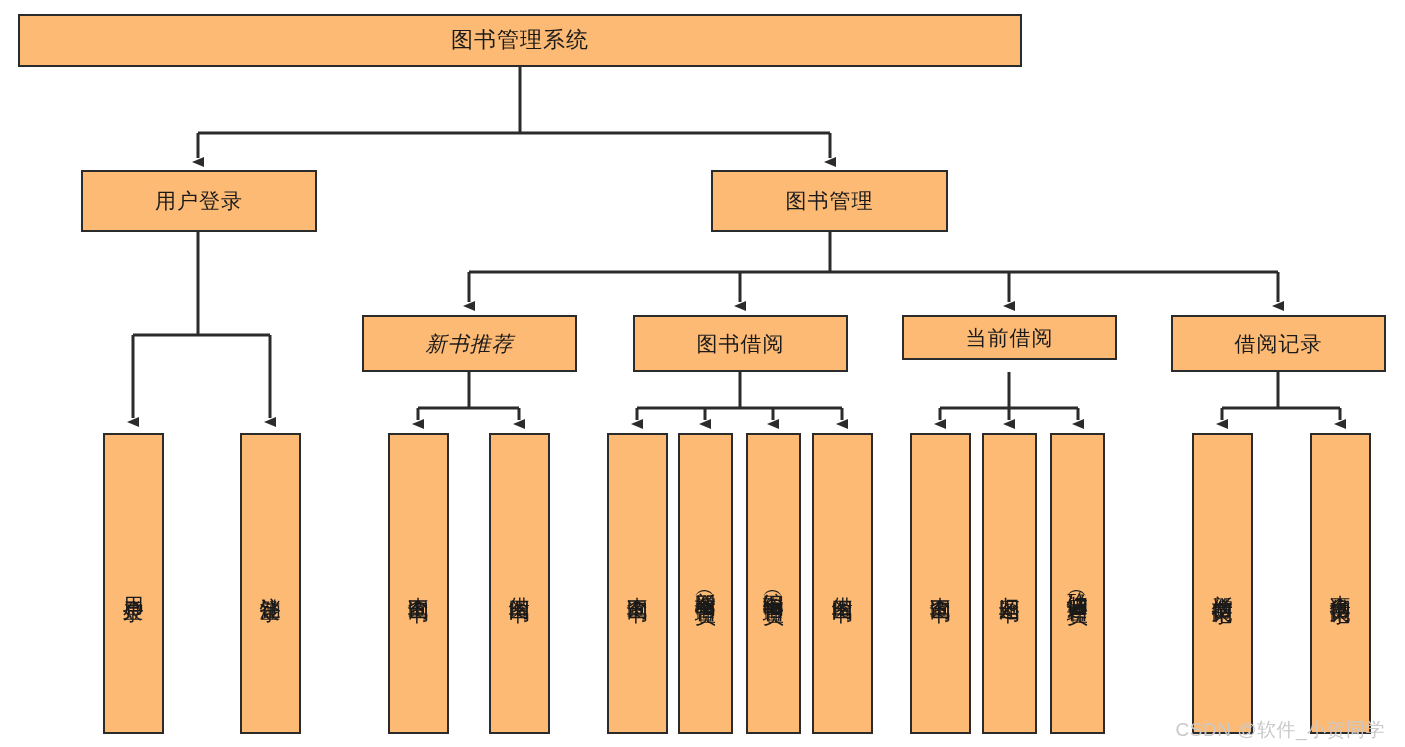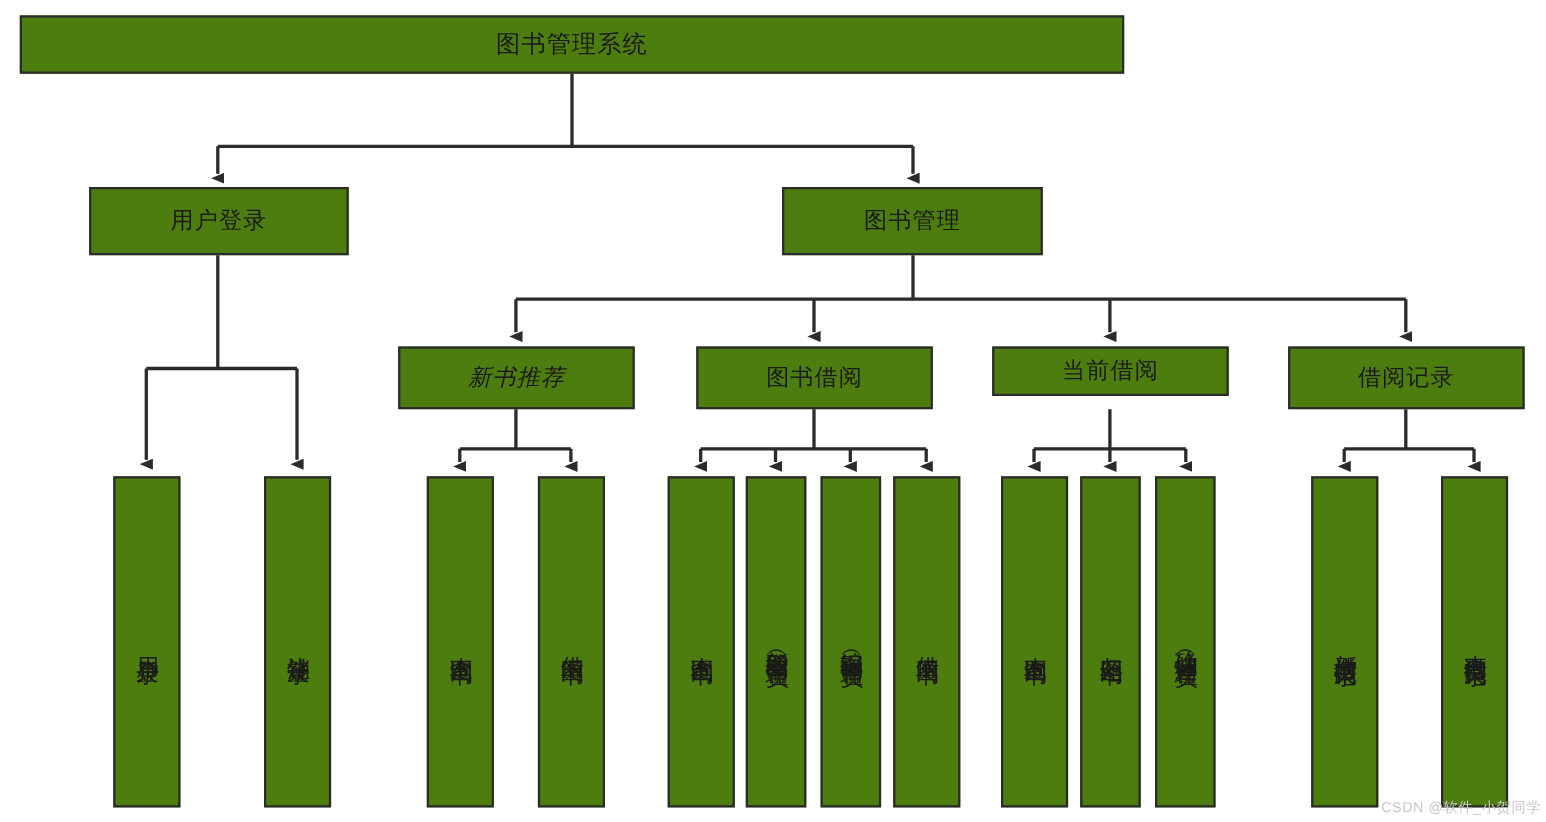--- a/index.html
+++ b/index.html
@@ -22,21 +22,21 @@
     position: absolute;
     left: 0;
     top: 0;
     width: 1405px;
     height: 747px;
     pointer-events: none;
   }
   .node {
     position: absolute;
     box-sizing: border-box;
-    background: #4d7c0f;
+    background: #fdba74;
     border: 2px solid #2b2b2b;
     display: flex;
     align-items: center;
     justify-content: center;
     color: #1a1a1a;
   }
   
   .node.h {
     font-size: 21px;
     letter-spacing: 1px;
@@ -55,23 +55,23 @@
     padding: 6px 0;
     white-space: nowrap;
   }
   .node.v .vtext {
     writing-mode: vertical-rl;
     text-orientation: upright;
     display: block;
   }
   .watermark {
     position: absolute;
-    right: 4px;
+    right: 20px;
     bottom: 4px;
-    font-size: 13px;
+    font-size: 19px;
     color: #c9c9c9;
     letter-spacing: 0.5px;
     white-space: nowrap;
     user-select: none;
   }
 </style>
 </head>
 <body>
 
 <div id="canvas">

